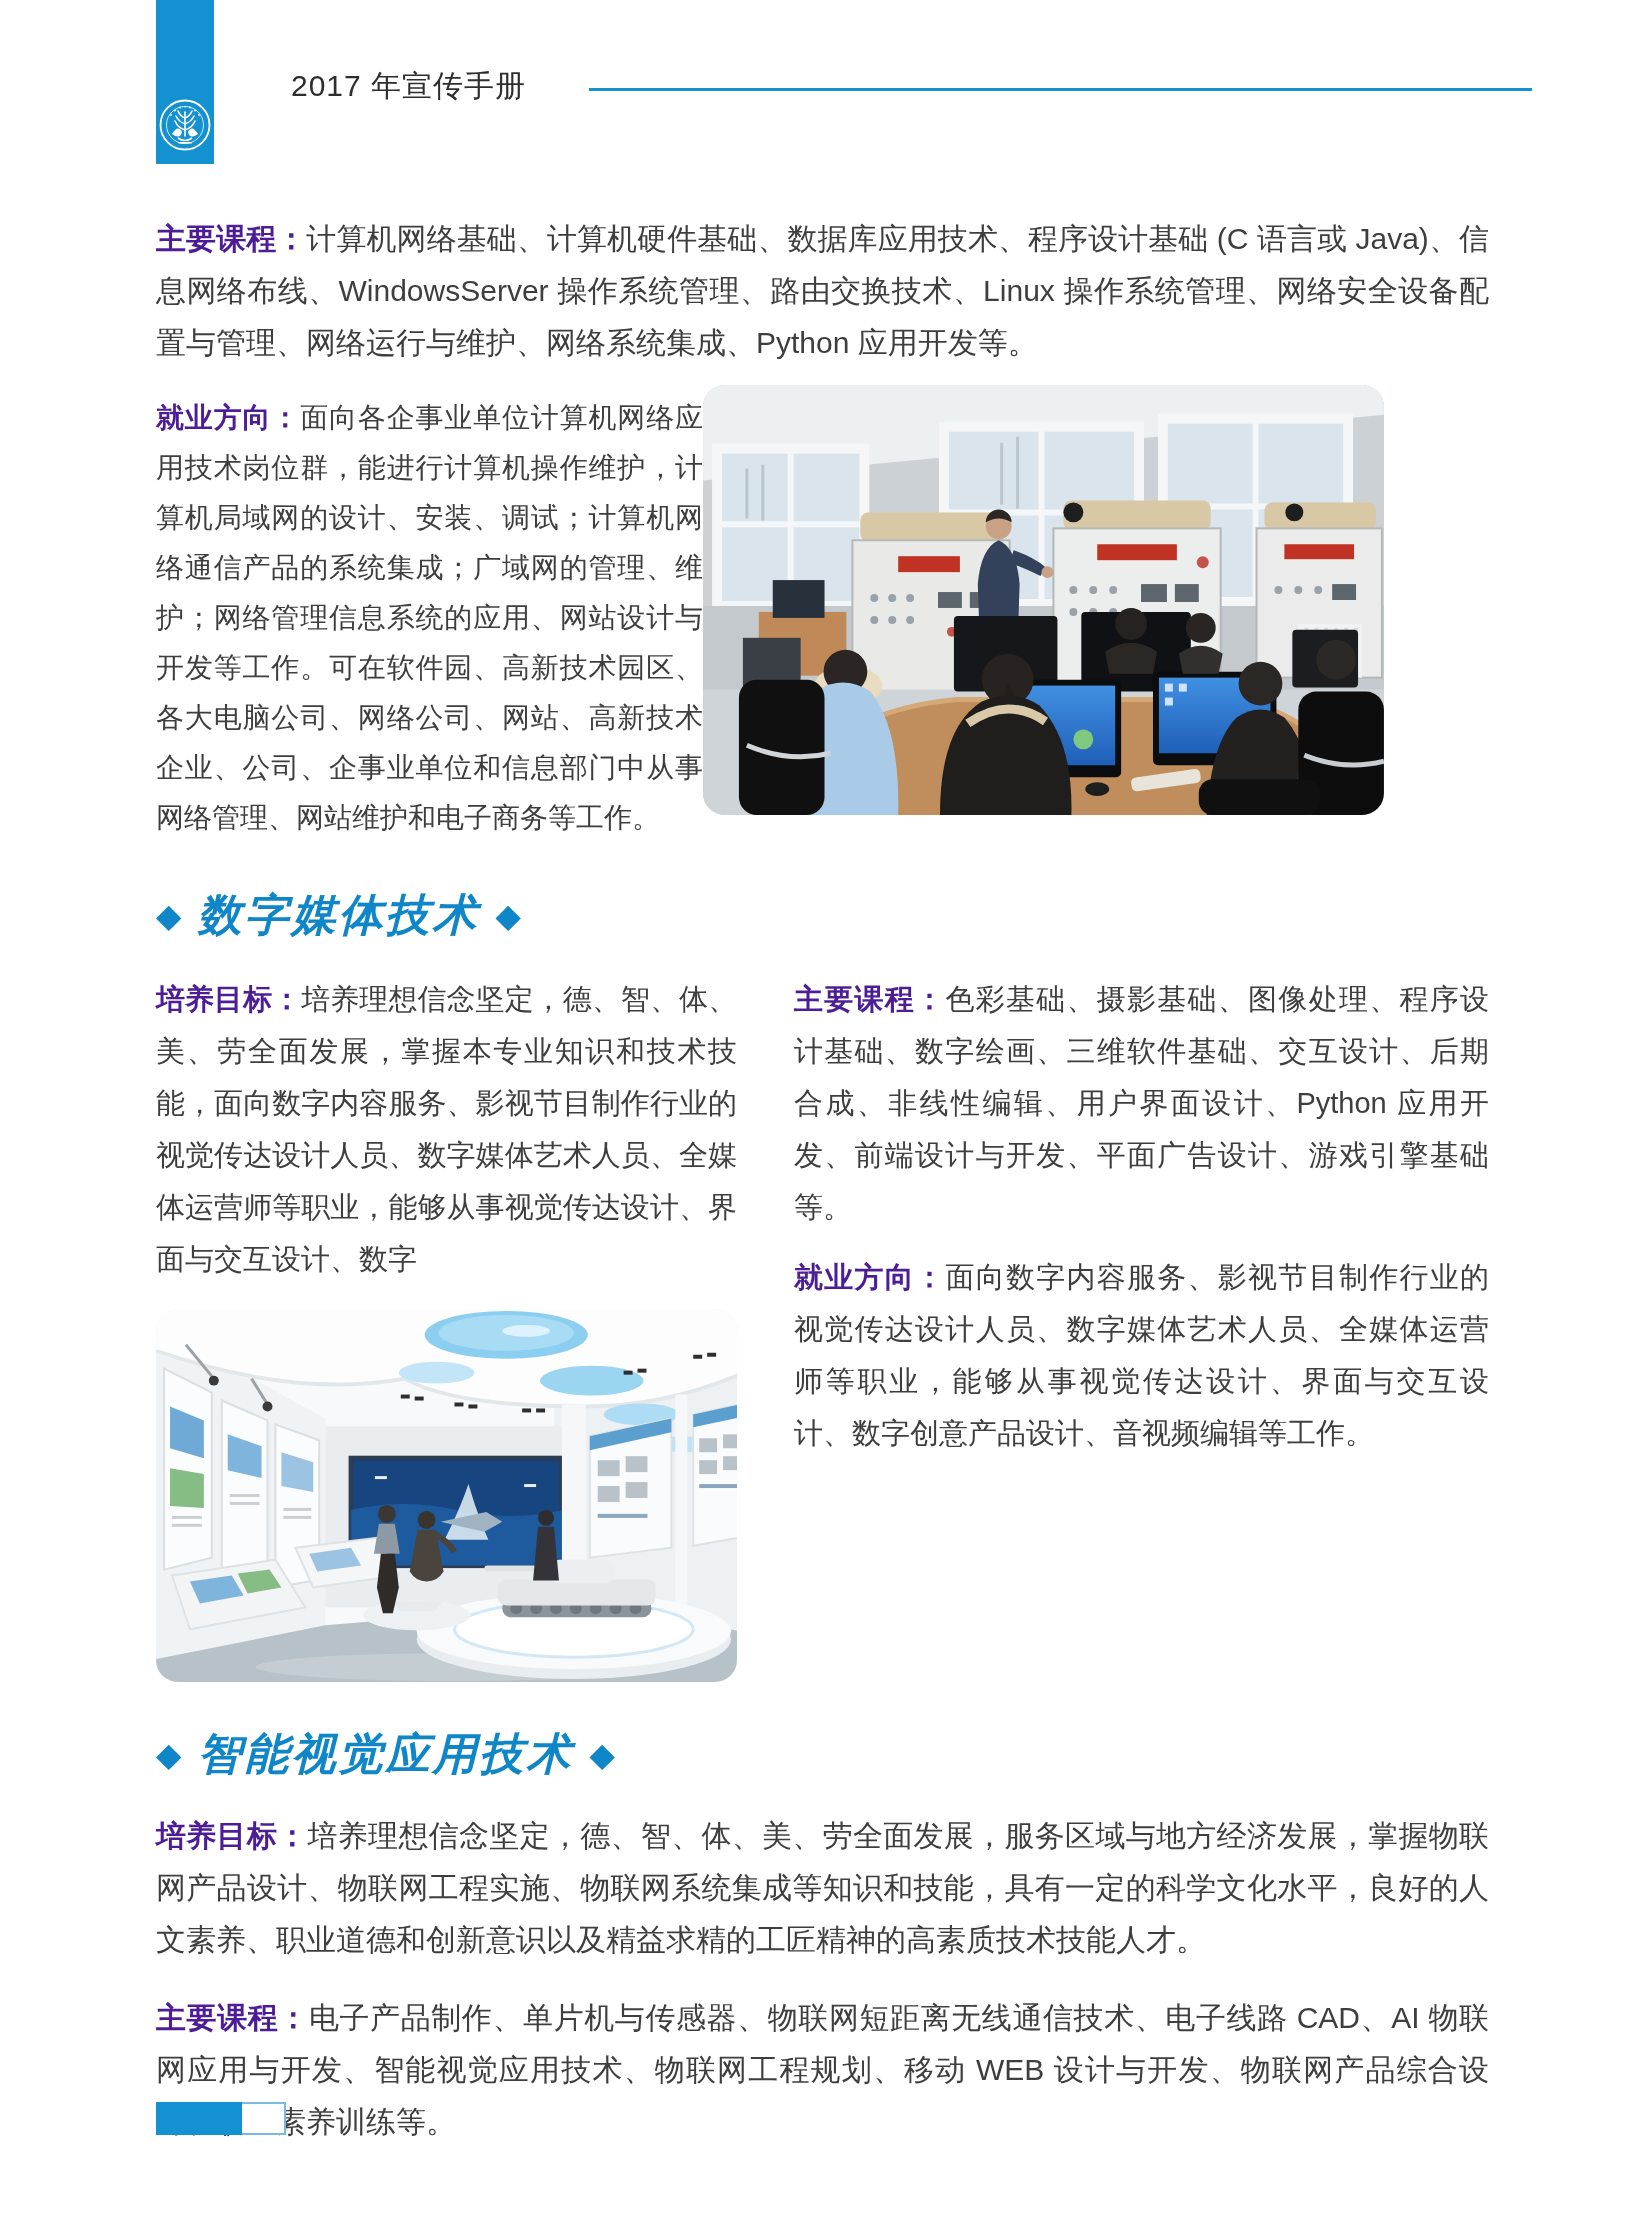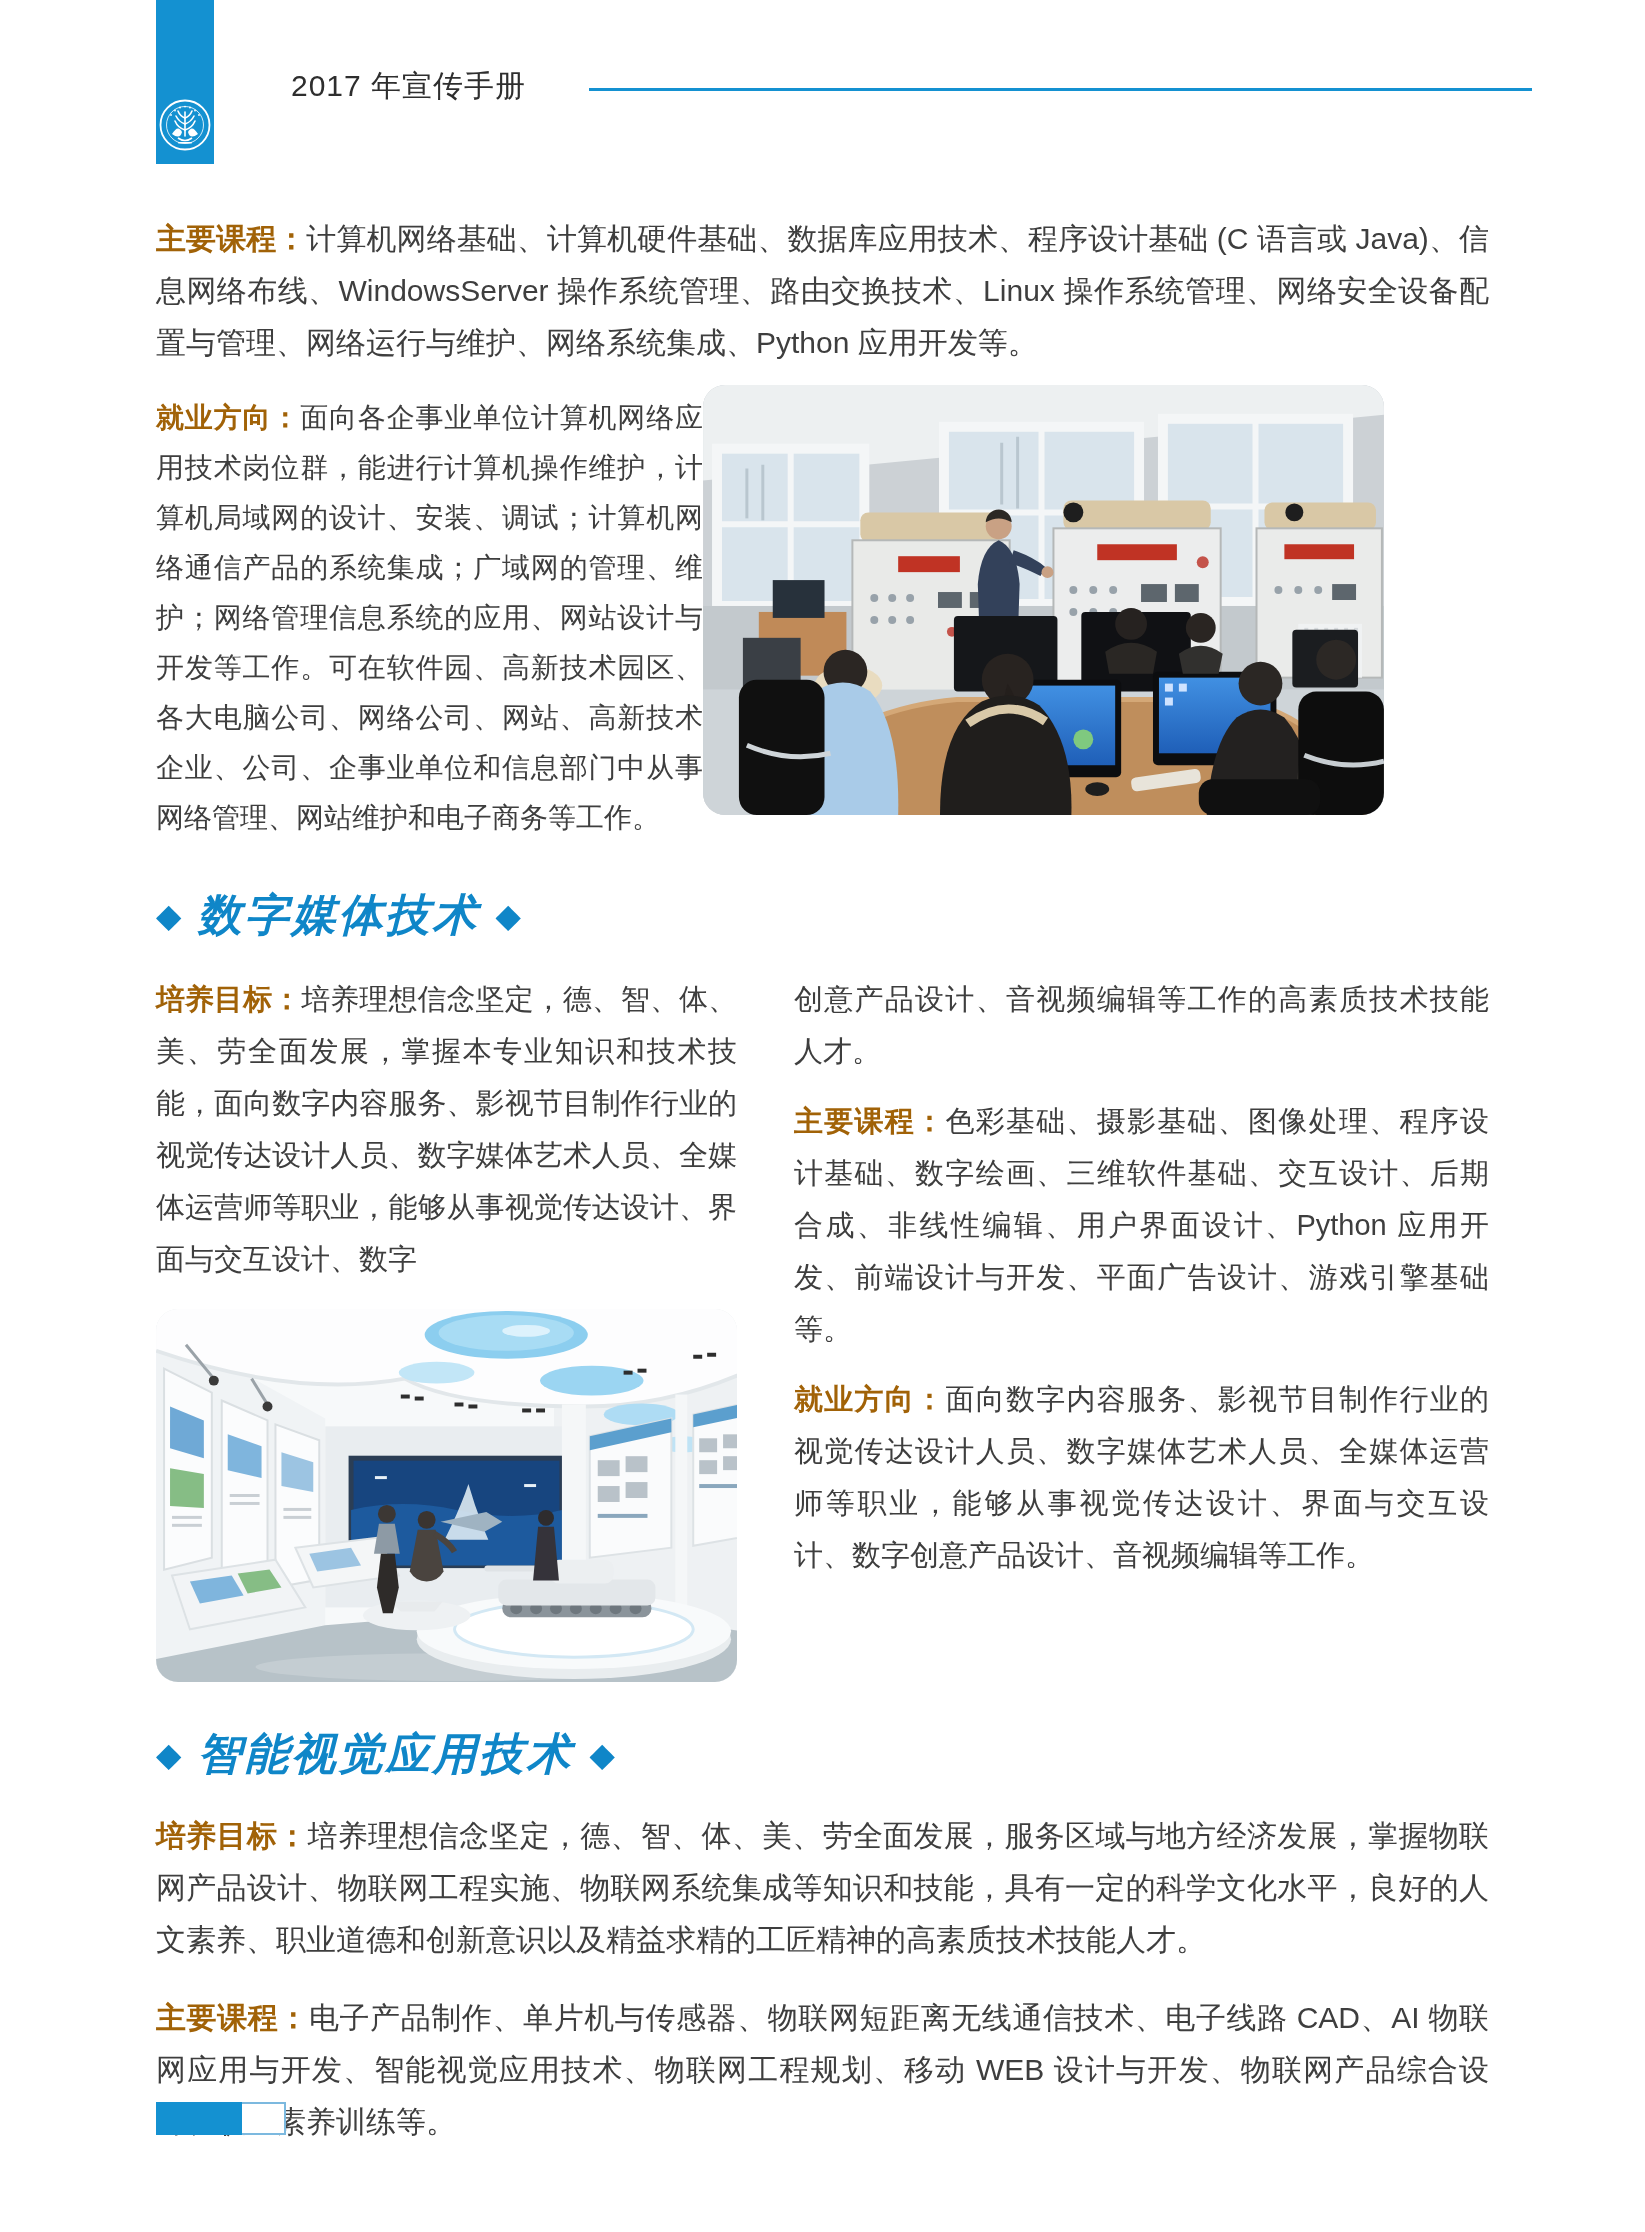--- a/index.html
+++ b/index.html
@@ -25,21 +25,21 @@
   .header-rule{
     position:absolute;left:589px;top:88px;width:943px;height:3px;
     background:#1491D1;
   }
   
   .content{position:absolute;left:156px;top:213px;width:1333px;}
   .para{
     margin:0;font-size:30px;line-height:52px;
     text-align:justify;text-justify:inter-character;color:#3e3e3e;
   }
-  .para b{color:#a16207;font-weight:bold;}
+  .para b{color:#4c1d95;font-weight:bold;}
   .career-row{display:flex;margin-top:24px;align-items:flex-start;}
   .career-text{width:547px;flex:0 0 547px;font-size:28px;line-height:50px;}
   .photo{
     border-radius:22px;overflow:hidden;flex:0 0 auto;
     background:#dfe3e6;line-height:0;
   }
   .photo svg{display:block;}
   .photo-lab{margin-top:-8px;}
   .section-heading{
     margin:46px 0 0 0;
@@ -386,21 +386,20 @@
               <path d="M263,222 h18 l8,42 q-6,10 -17,10 t-17,-10 z" fill="#4a443f"></path>
               <path d="M280,226 q14,8 20,18" stroke="#4a443f" stroke-width="6" fill="none"></path>
               <circle cx="392" cy="210" r="8" fill="#2e2c2e"></circle>
               <path d="M384,219 h16 l5,54 h-26 z" fill="#35333a"></path>
             </g>
           </svg>
         </div>
       </div>
 
       <div class="col-right">
-        <p class="para"><span>创意产品设计、音视频编辑等工作的高素质技术技能人才。</span></p>
         <p class="para"><b>主要课程：</b><span>色彩基础、摄影基础、图像处理、程序设计基础、数字绘画、三维软件基础、交互设计、后期合成、非线性编辑、用户界面设计、Python 应用开发、前端设计与开发、平面广告设计、游戏引擎基础等。</span></p>
         <p class="para"><b>就业方向：</b><span>面向数字内容服务、影视节目制作行业的视觉传达设计人员、数字媒体艺术人员、全媒体运营师等职业，能够从事视觉传达设计、界面与交互设计、数字创意产品设计、音视频编辑等工作。</span></p>
       </div>
     </div>
 
     <h2 class="section-heading">
       <span class="diamond">◆</span>
       <span>智能视觉应用技术</span>
       <span class="diamond trail">◆</span>
     </h2>

